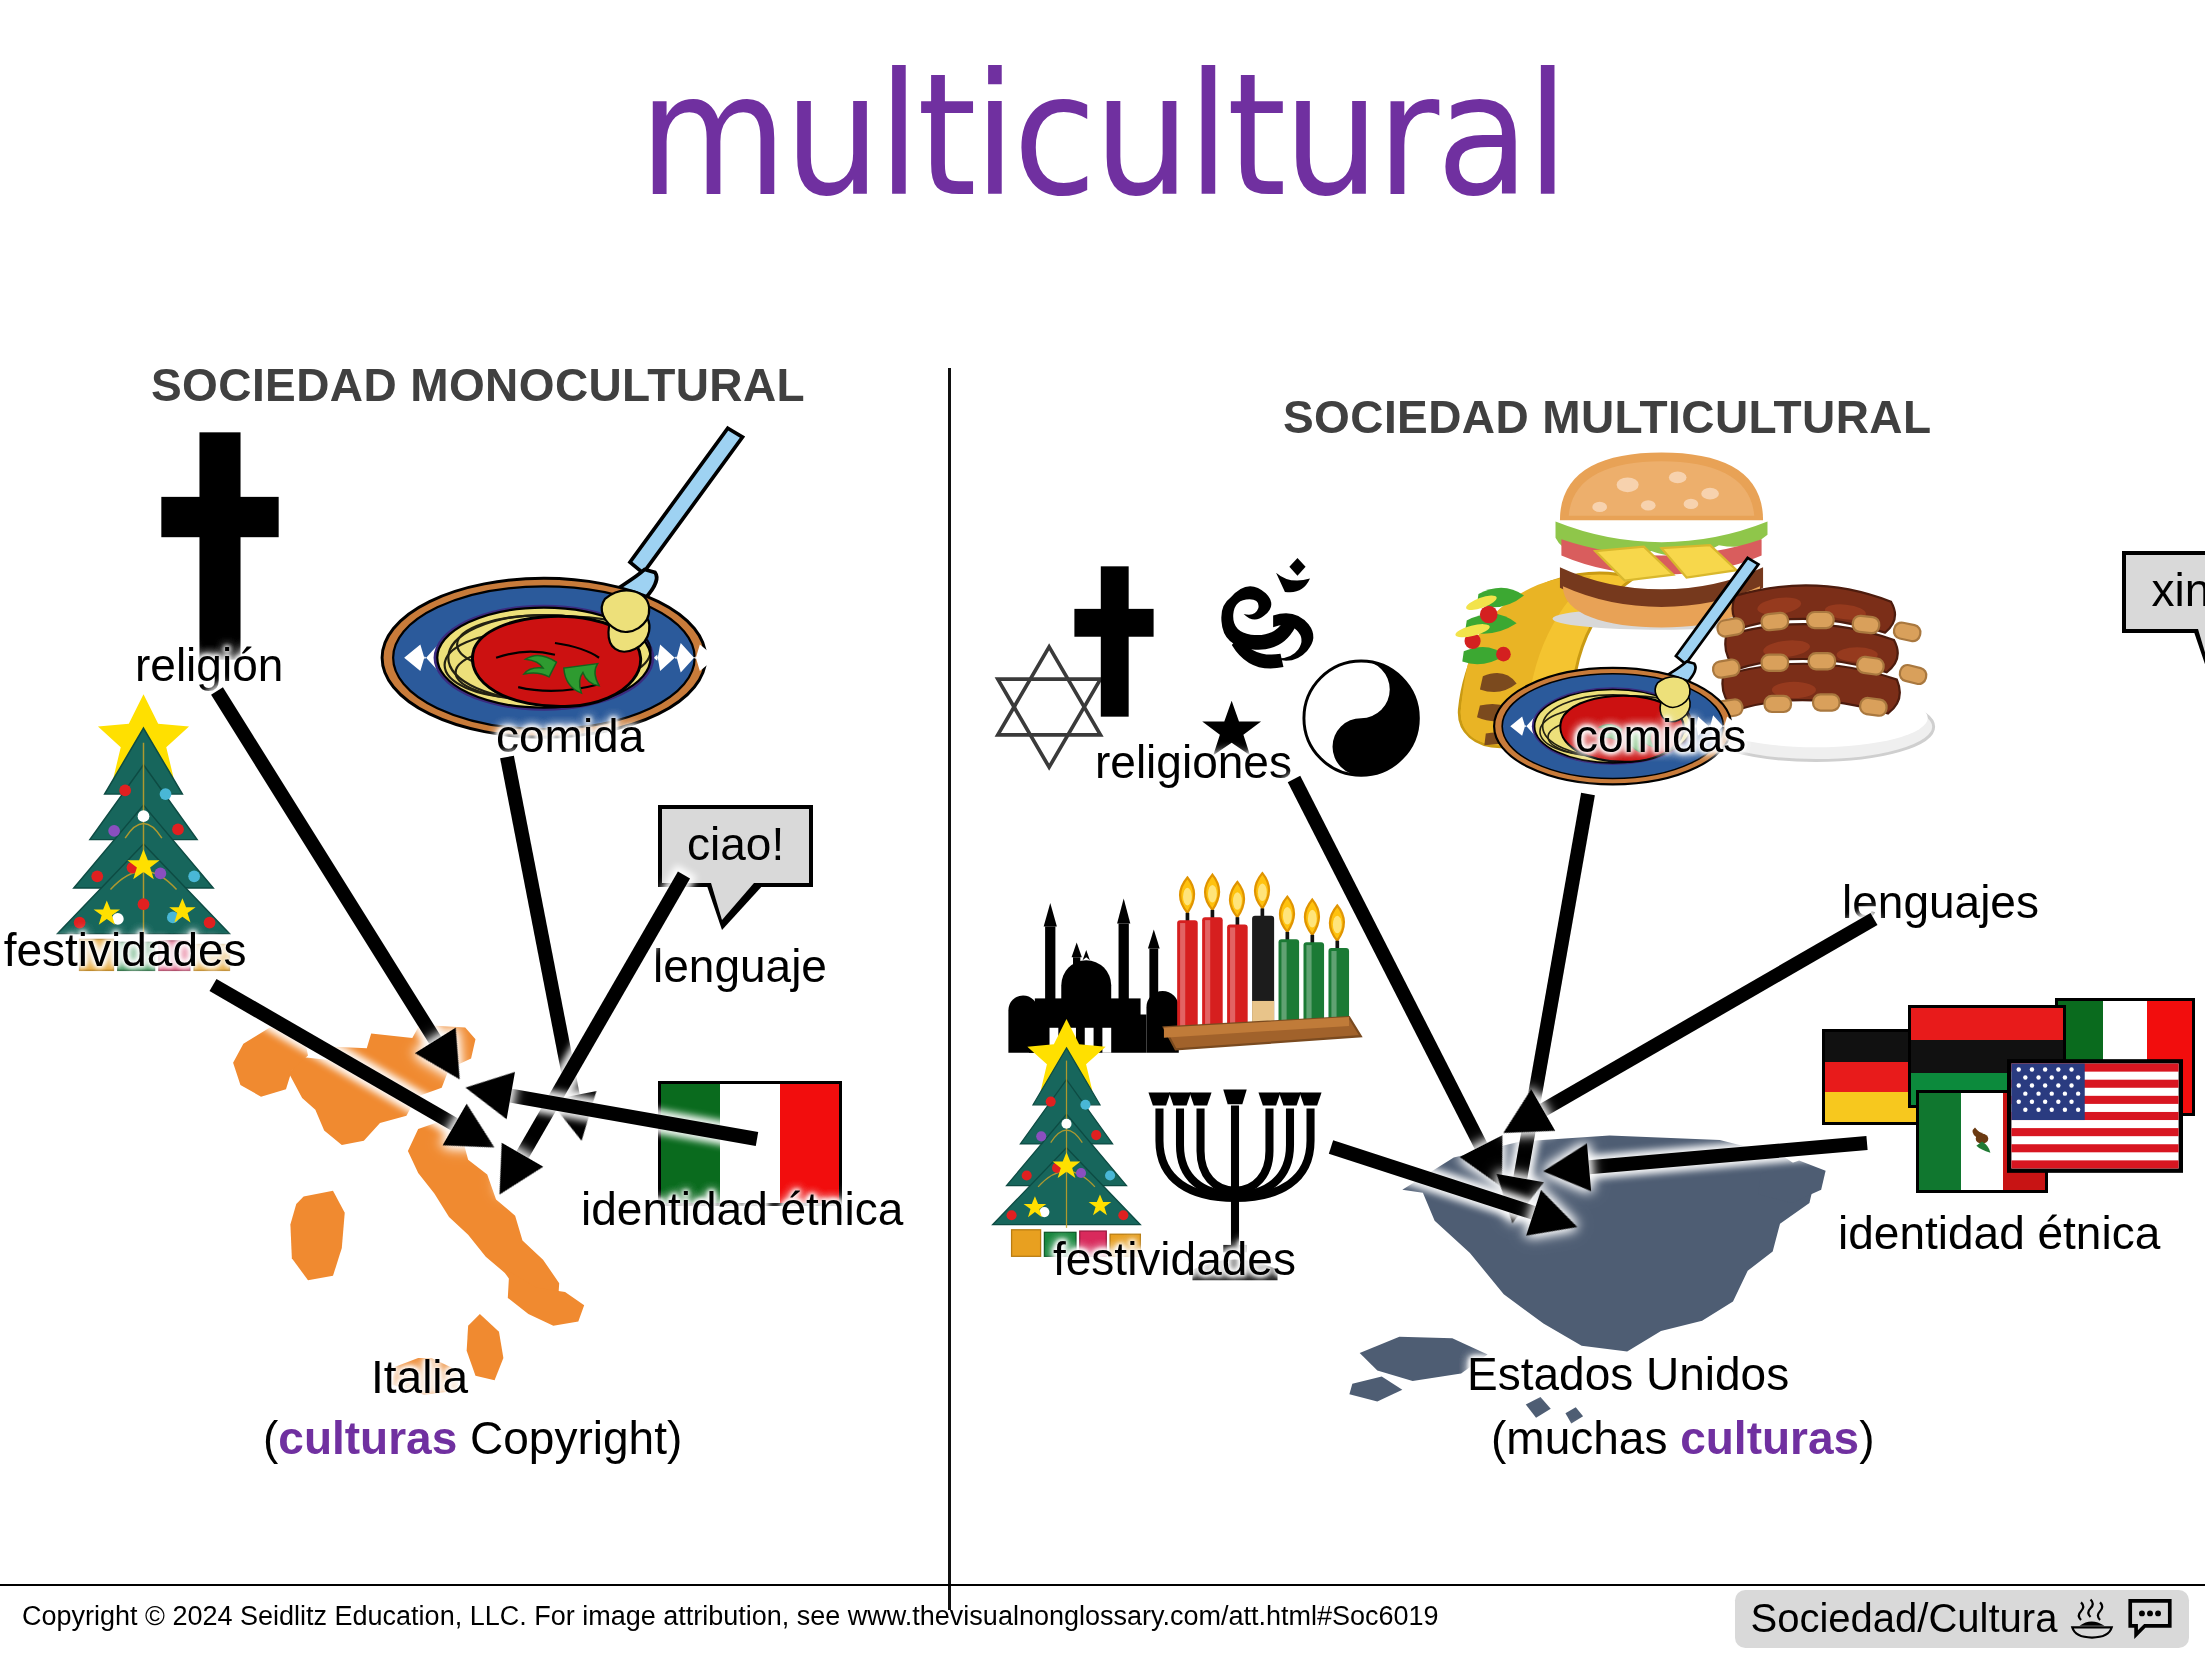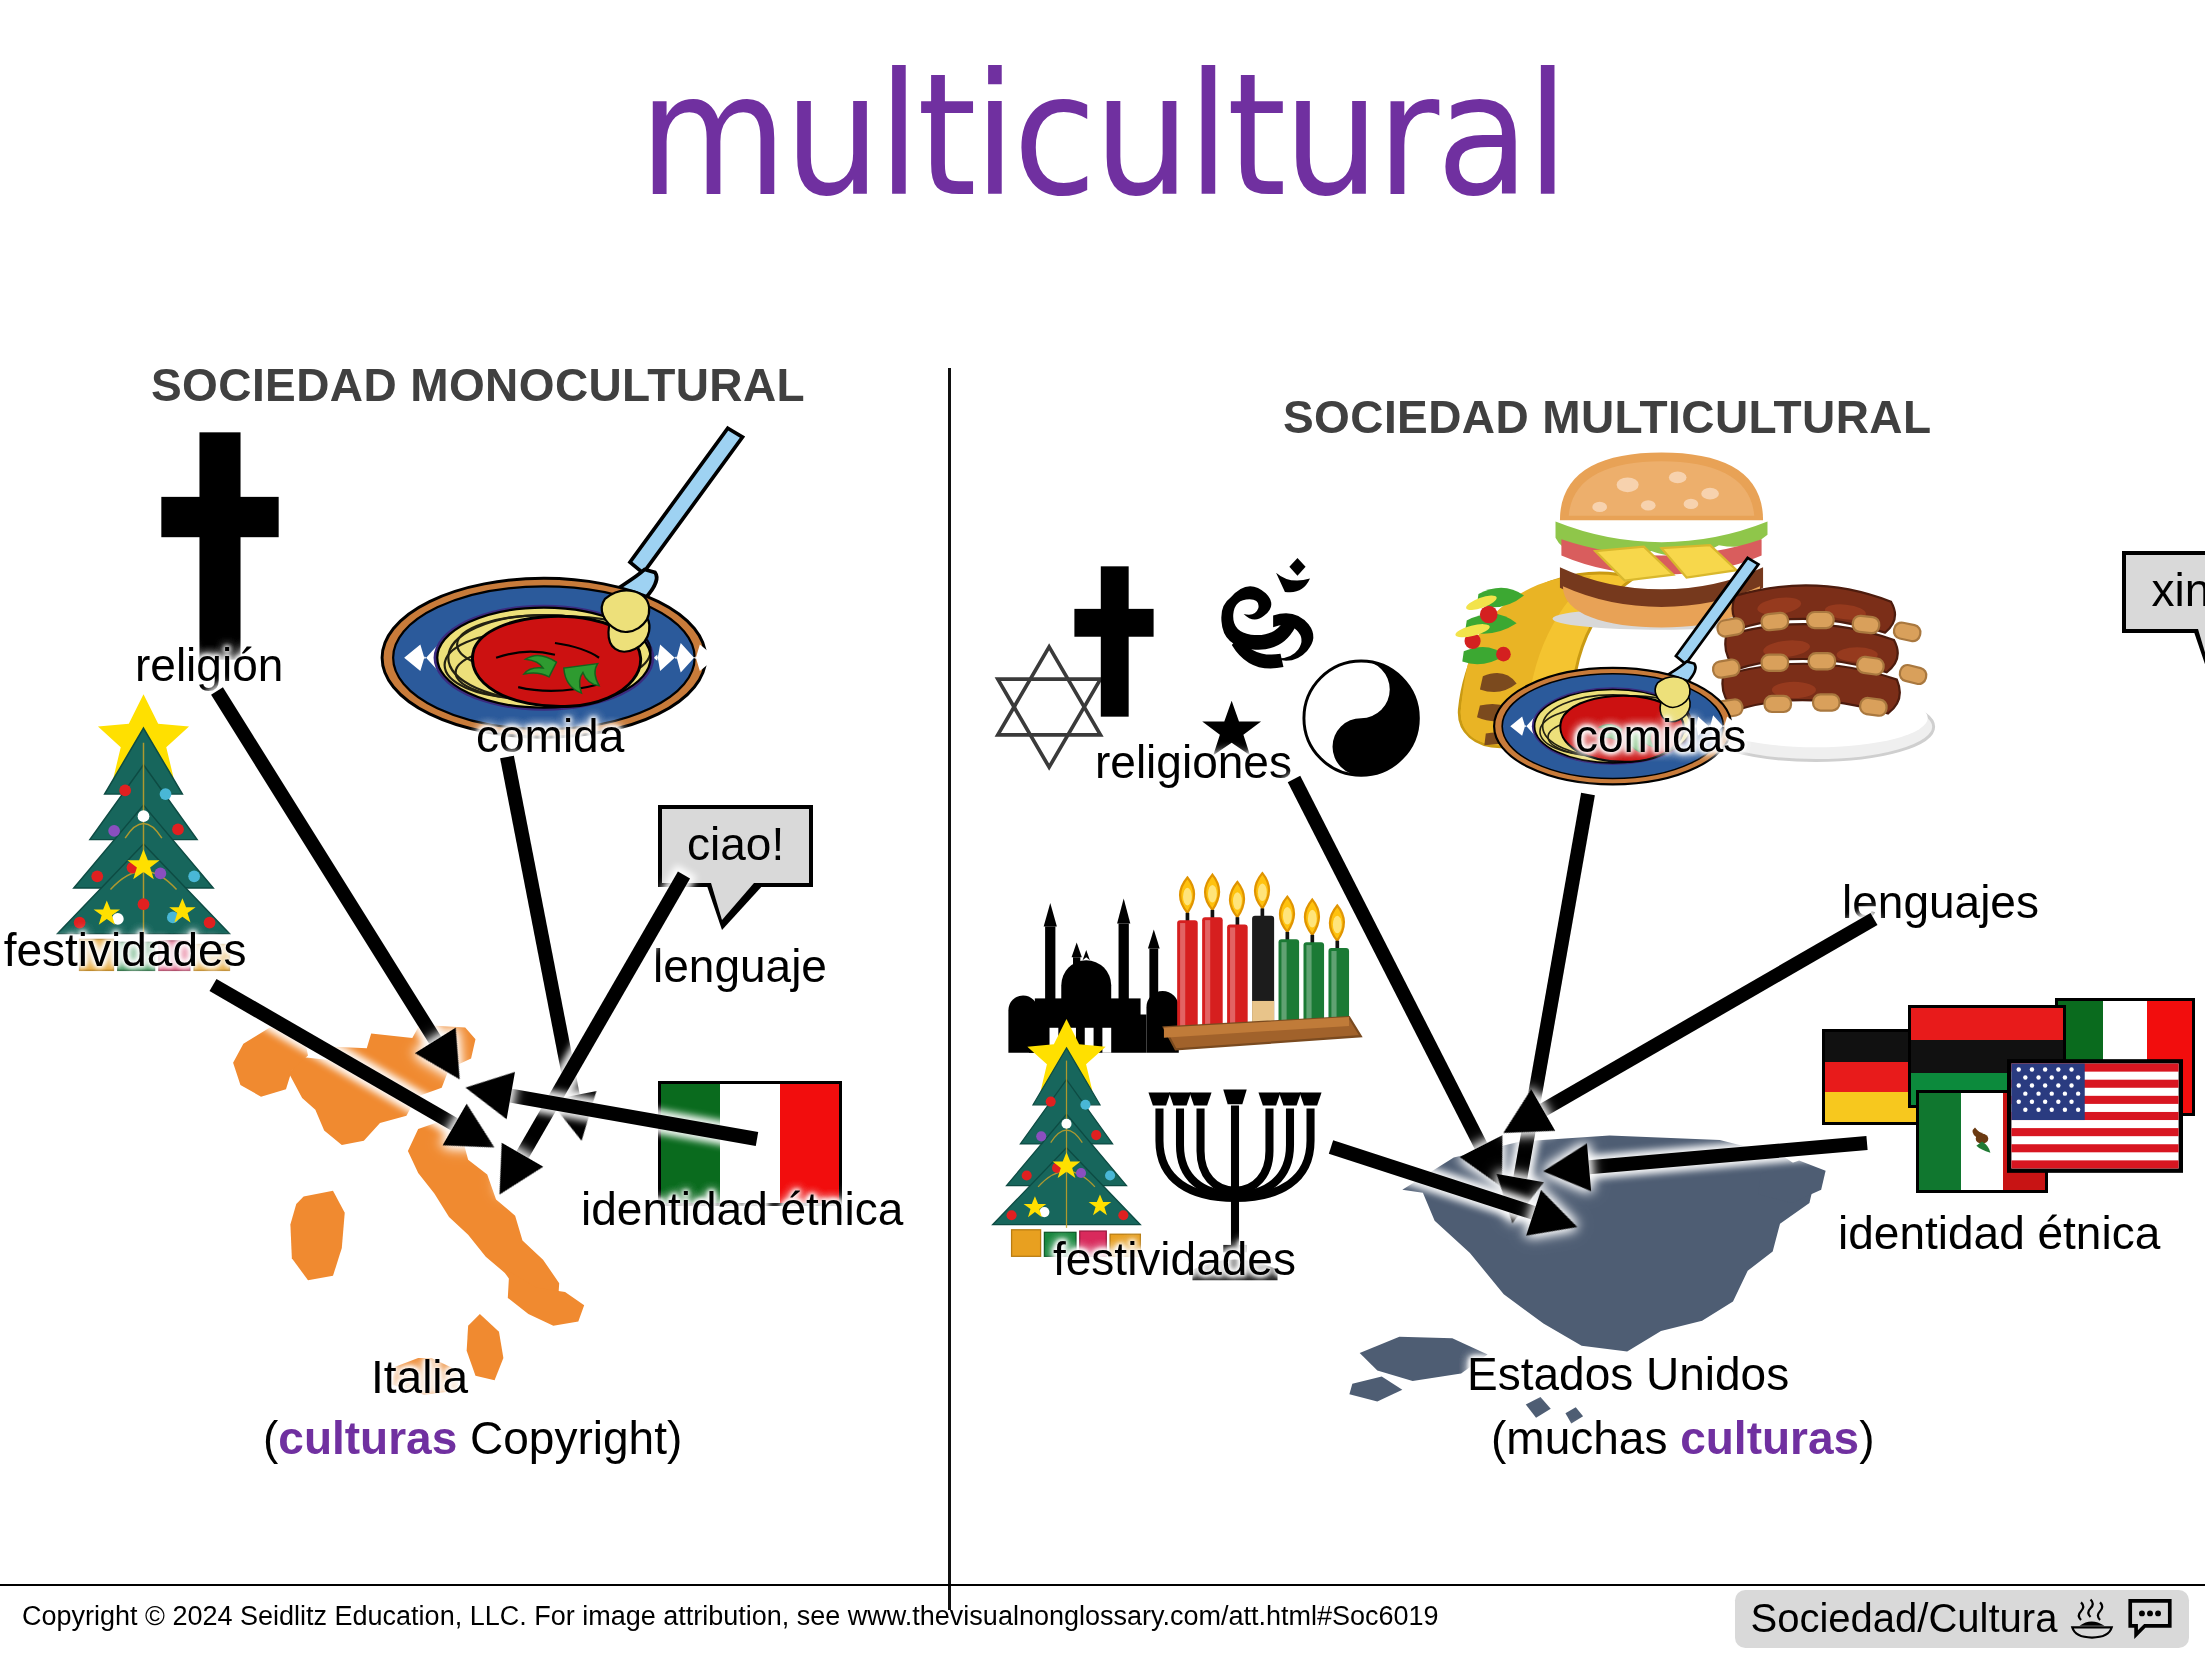--- a/index.html
+++ b/index.html
@@ -87,21 +87,21 @@
     <g fill="#2E9B30" stroke="#16611c" stroke-width="2">
       <path d="M252 336 q-24 -16 -42 -4 q18 2 24 12 q-18 -2 -26 8 q20 -4 34 4 Z"></path>
       <path d="M262 344 q2 26 24 34 q-6 -18 2 -28 q6 16 22 18 q-10 -18 -2 -30 Z"></path>
     </g>
     <g fill="#EDE07A" stroke="#000" stroke-width="3">
       <path d="M330 268 c30 -12 52 4 48 26 c-4 22 -32 34 -46 24 c-14 -10 -10 -34 -2 -50 Z"></path>
       <path d="M318 250 c24 -20 58 -12 60 12 c2 24 -26 40 -44 30 c-18 -10 -26 -28 -16 -42 Z"></path>
     </g>
   </g>
 </svg>
-<div class="abs lbl" style="left:476px;top:709px;">comida</div>
+<div class="abs lbl" style="left:496px;top:709px;">comida</div>
 
 
 <svg class="abs" style="left:14.7px;top:684px;" width="257" height="301" viewBox="0 0 350 410">
   <polygon points="175,14 195,54 237,58 206,86 216,128 175,106 134,128 144,86 113,58 155,54" fill="#FFE000"></polygon>
   <g fill="#17665C" stroke="#0d4b43" stroke-width="2">
     <polygon points="175,60 228,150 122,150"></polygon>
     <polygon points="175,110 248,212 102,212"></polygon>
     <polygon points="175,165 270,278 80,278"></polygon>
     <polygon points="175,218 292,340 58,340"></polygon>
   </g>

